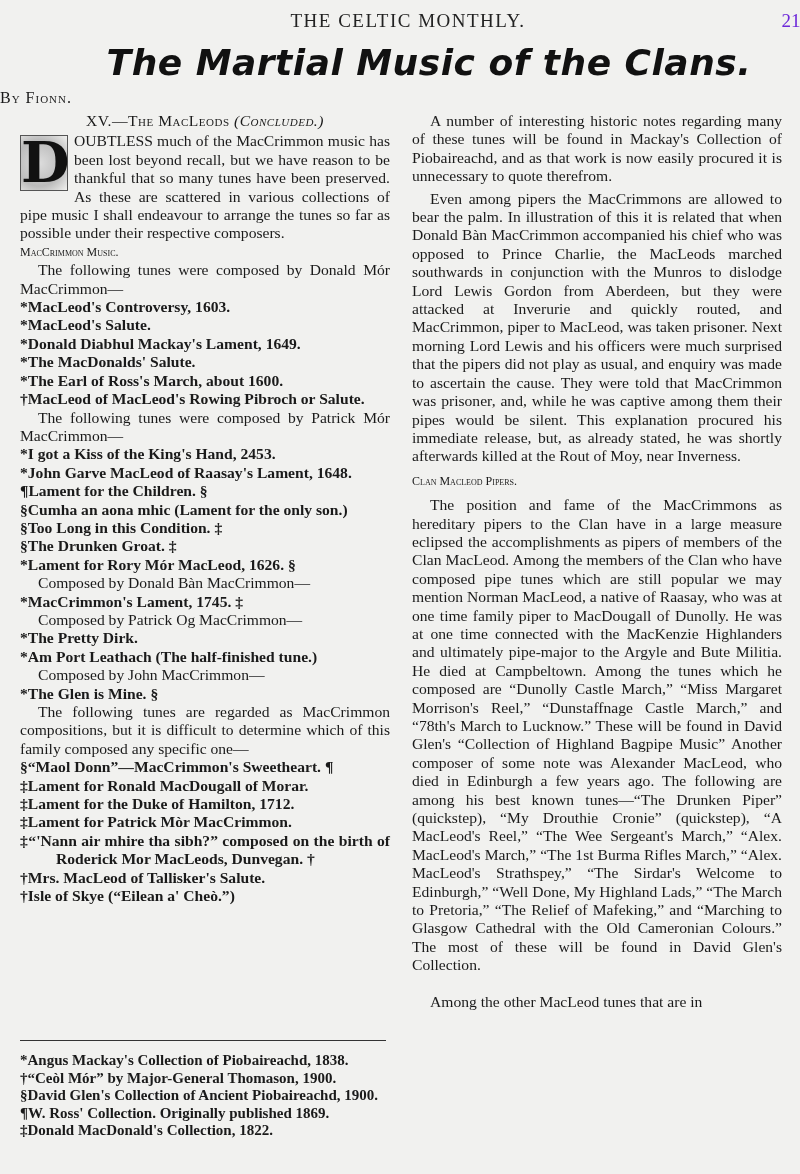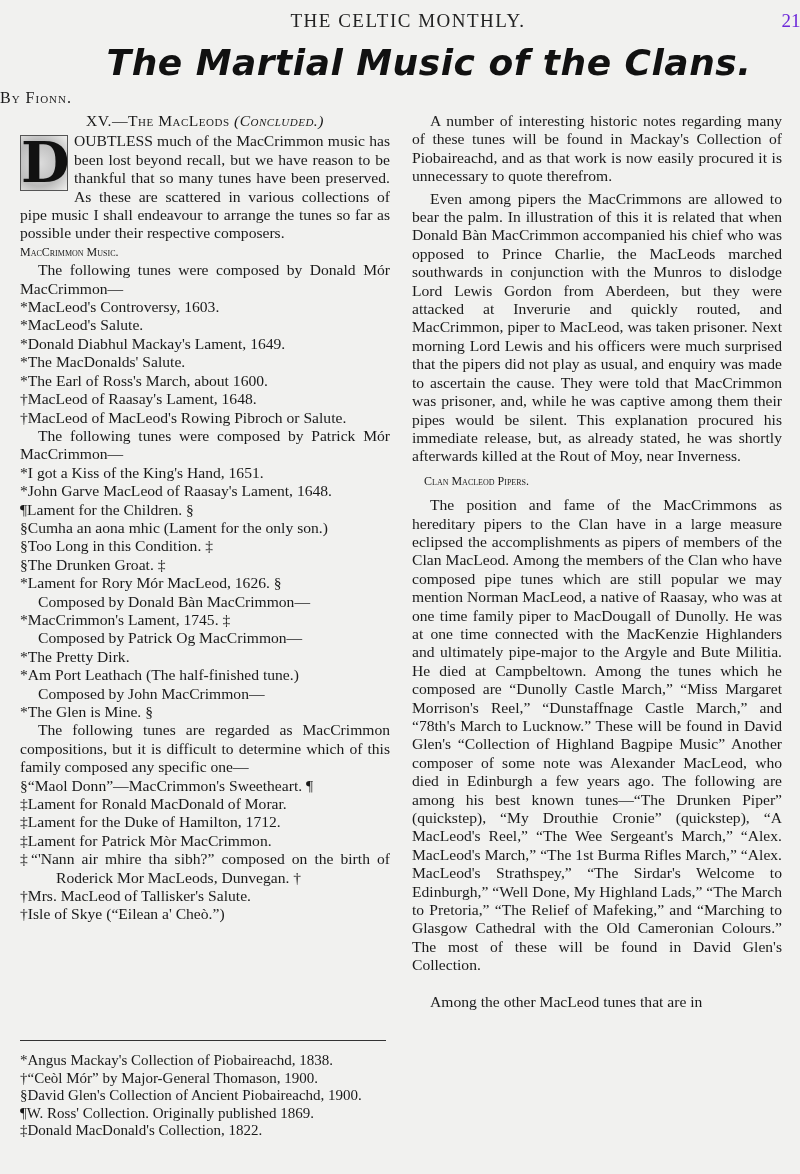--- a/index.html
+++ b/index.html
@@ -28,31 +28,31 @@
     position: absolute; top: 89px; left: 0; width: 800px; text-align: left;
     font-size: 16px; font-variant: small-caps; letter-spacing: 1px;
   }
   .col { position: absolute; top: 112px; font-size: 15.6px; line-height: 18.4px; }
   .col-left { left: 20px; width: 370px; }
   .col-right { left: 412px; width: 370px; }
   .col p { margin: 0; text-align: justify; }
   .indent { text-indent: 18px; }
   .section-head { text-align: center !important; font-variant: small-caps; letter-spacing: 0.5px; margin: 0; }
   .sub-head { text-align: center; font-variant: small-caps; font-size: 12px; }
-  .item-wrap { padding-left: 36px; text-indent: -36px; }
+  .item-wrap { padding-left: 36px; text-indent: -36px; font-weight: bold; }
   .dropcap {
     float: left; width: 46px; height: 54px; margin: 3px 6px 0 0;
     font-family: "DejaVu Serif", serif; font-size: 56px; line-height: 52px;
     font-weight: bold; text-align: center; color: #111;
     border: 1px solid #555; background: radial-gradient(circle at 40% 50%, #ddd 0, #bbb 60%, #f1f1ef 100%);
   }
   .rule { position: absolute; left: 20px; width: 366px; height: 1px; background: #333; top: 1040px; }
   .footnotes { position: absolute; left: 20px; top: 1052px; width: 370px; font-size: 15px; line-height: 17.6px; }
   .footnotes p { margin: 0; }
-  .fn-wrap { padding-left: 34px; text-indent: -34px; }
+  .fn-wrap { padding-left: 34px; text-indent: -34px; font-weight: bold; }
   i { font-style: italic; }
 </style>
 </head>
 <body>
 
 <div class="page">
 
   <div class="running-head">
     <div class="running-title">THE CELTIC MONTHLY.</div>
     <div class="page-number">217</div>
@@ -71,63 +71,62 @@
       <span>OUBTLESS much of the MacCrimmon music has been lost beyond recall, but we have reason to be thankful that so many tunes have been preserved.  As these are scattered in various collections of pipe music I shall endeavour to arrange the tunes so far as possible under their respective composers.</span>
     </p>
     <p class="sub-head">MacCrimmon Music.</p>
 
     <p class="indent">The following tunes were composed by Donald Mór MacCrimmon—</p>
     <p class="item-wrap">*MacLeod's Controversy, 1603.</p>
     <p class="item-wrap">*MacLeod's Salute.</p>
     <p class="item-wrap">*Donald Diabhul Mackay's Lament, 1649.</p>
     <p class="item-wrap">*The MacDonalds' Salute.</p>
     <p class="item-wrap">*The Earl of Ross's March, about 1600.</p>
-    <p class="item-wrap">†MacLeod of Raasay's Lament, 1648.</p>
     <p class="item-wrap">†MacLeod of MacLeod's Rowing Pibroch or Salute.</p>
 
     <p class="indent">The following tunes were composed by Patrick Mór MacCrimmon—</p>
-    <p class="item-wrap">*I got a Kiss of the King's Hand, 1651.</p>
+    <p class="item-wrap">*I got a Kiss of the King's Hand, 2453.</p>
     <p class="item-wrap">*John Garve MacLeod of Raasay's Lament, 1648.</p>
     <p class="item-wrap">¶Lament for the Children. §</p>
     <p class="item-wrap">§Cumha an aona mhic (Lament for the only son.)</p>
     <p class="item-wrap">§Too Long in this Condition. ‡</p>
     <p class="item-wrap">§The Drunken Groat. ‡</p>
     <p class="item-wrap">*Lament for Rory Mór MacLeod, 1626. §</p>
 
     <p class="indent">Composed by Donald Bàn MacCrimmon—</p>
     <p class="item-wrap">*MacCrimmon's Lament, 1745. ‡</p>
 
     <p class="indent">Composed by Patrick Og MacCrimmon—</p>
     <p class="item-wrap">*The Pretty Dirk.</p>
     <p class="item-wrap">*Am Port Leathach (The half-finished tune.)</p>
 
     <p class="indent">Composed by John MacCrimmon—</p>
     <p class="item-wrap">*The Glen is Mine. §</p>
 
     <p class="indent">The following tunes are regarded as MacCrimmon compositions, but it is difficult to determine which of this family composed any specific one—</p>
     <p class="item-wrap">§“Maol Donn”—MacCrimmon's Sweetheart. ¶</p>
-    <p class="item-wrap">‡Lament for Ronald MacDonald of Morar.</p>
+    <p class="item-wrap">‡Lament for Ronald MacDougall of Morar.</p>
     <p class="item-wrap">‡Lament for the Duke of Hamilton, 1712.</p>
     <p class="item-wrap">‡Lament for Patrick Mòr MacCrimmon.</p>
     <p class="item-wrap">‡“'Nann air mhire tha sibh?” composed on the birth of Roderick Mor MacLeods, Dunvegan. †</p>
     <p class="item-wrap">†Mrs. MacLeod of Tallisker's Salute.</p>
     <p class="item-wrap">†Isle of Skye (“Eilean a' Cheò.”)</p>
   </div>
 
   <div class="rule"></div>
 
   <div class="footnotes">
     <p class="fn-wrap">*Angus Mackay's Collection of Piobaireachd, 1838.</p>
     <p class="fn-wrap">†“Ceòl Mór” by Major-General Thomason, 1900.</p>
     <p class="fn-wrap">§David Glen's Collection of Ancient Piobaireachd, 1900.</p>
     <p class="fn-wrap">¶W. Ross' Collection.  Originally published 1869.</p>
     <p class="fn-wrap">‡Donald MacDonald's Collection, 1822.</p>
   </div>
 
   <div class="col col-right">
     <p class="indent">A number of interesting historic notes regarding many of these tunes will be found in Mackay's Collection of Piobaireachd, and as that work is now easily procured it is unnecessary to quote therefrom.</p>
     <p class="indent" style="margin-top:4px;">Even among pipers the MacCrimmons are allowed to bear the palm.  In illustration of this it is related that when Donald Bàn MacCrimmon accompanied his chief who was opposed to Prince Charlie, the MacLeods marched southwards in conjunction with the Munros to dislodge Lord Lewis Gordon from Aberdeen, but they were attacked at Inverurie and quickly routed, and MacCrimmon, piper to MacLeod, was taken prisoner.  Next morning Lord Lewis and his officers were much surprised that the pipers did not play as usual, and enquiry was made to ascertain the cause.  They were told that MacCrimmon was prisoner, and, while he was captive among them their pipes would be silent.  This explanation procured his immediate release, but, as already stated, he was shortly afterwards killed at the Rout of Moy, near Inverness.</p>
-    <p class="sub-head" style="margin:6px 12px;">Clan Macleod Pipers.</p>
+    <p class="sub-head" style="margin:6px 0;">Clan Macleod Pipers.</p>
     <p class="indent">The position and fame of the MacCrimmons as hereditary pipers to the Clan have in a large measure eclipsed the accomplishments as pipers of members of the Clan MacLeod.  Among the members of the Clan who have composed pipe tunes which are still popular we may mention Norman MacLeod, a native of Raasay, who was at one time family piper to MacDougall of Dunolly.  He was at one time connected with the MacKenzie Highlanders and ultimately pipe-major to the Argyle and Bute Militia.  He died at Campbeltown.  Among the tunes which he composed are “Dunolly Castle March,” “Miss Margaret Morrison's Reel,” “Dunstaffnage Castle March,” and “78th's March to Lucknow.”  These will be found in David Glen's “Collection of Highland Bagpipe Music”  Another composer of some note was Alexander MacLeod, who died in Edinburgh a few years ago.  The following are among his best known tunes—“The Drunken Piper” (quickstep), “My Drouthie Cronie” (quickstep), “A MacLeod's Reel,” “The Wee Sergeant's March,” “Alex. MacLeod's March,” “The 1st Burma Rifles March,” “Alex. MacLeod's Strathspey,” “The Sirdar's Welcome to Edinburgh,” “Well Done, My Highland Lads,” “The March to Pretoria,” “The Relief of Mafeking,” and “Marching to Glasgow Cathedral with the Old Cameronian Colours.”  The most of these will be found in David Glen's Collection.</p>
     <p class="indent" style="margin-top:18px;">Among the other MacLeod tunes that are in</p>
   </div>
 
 </div>
 
 </body></html>

